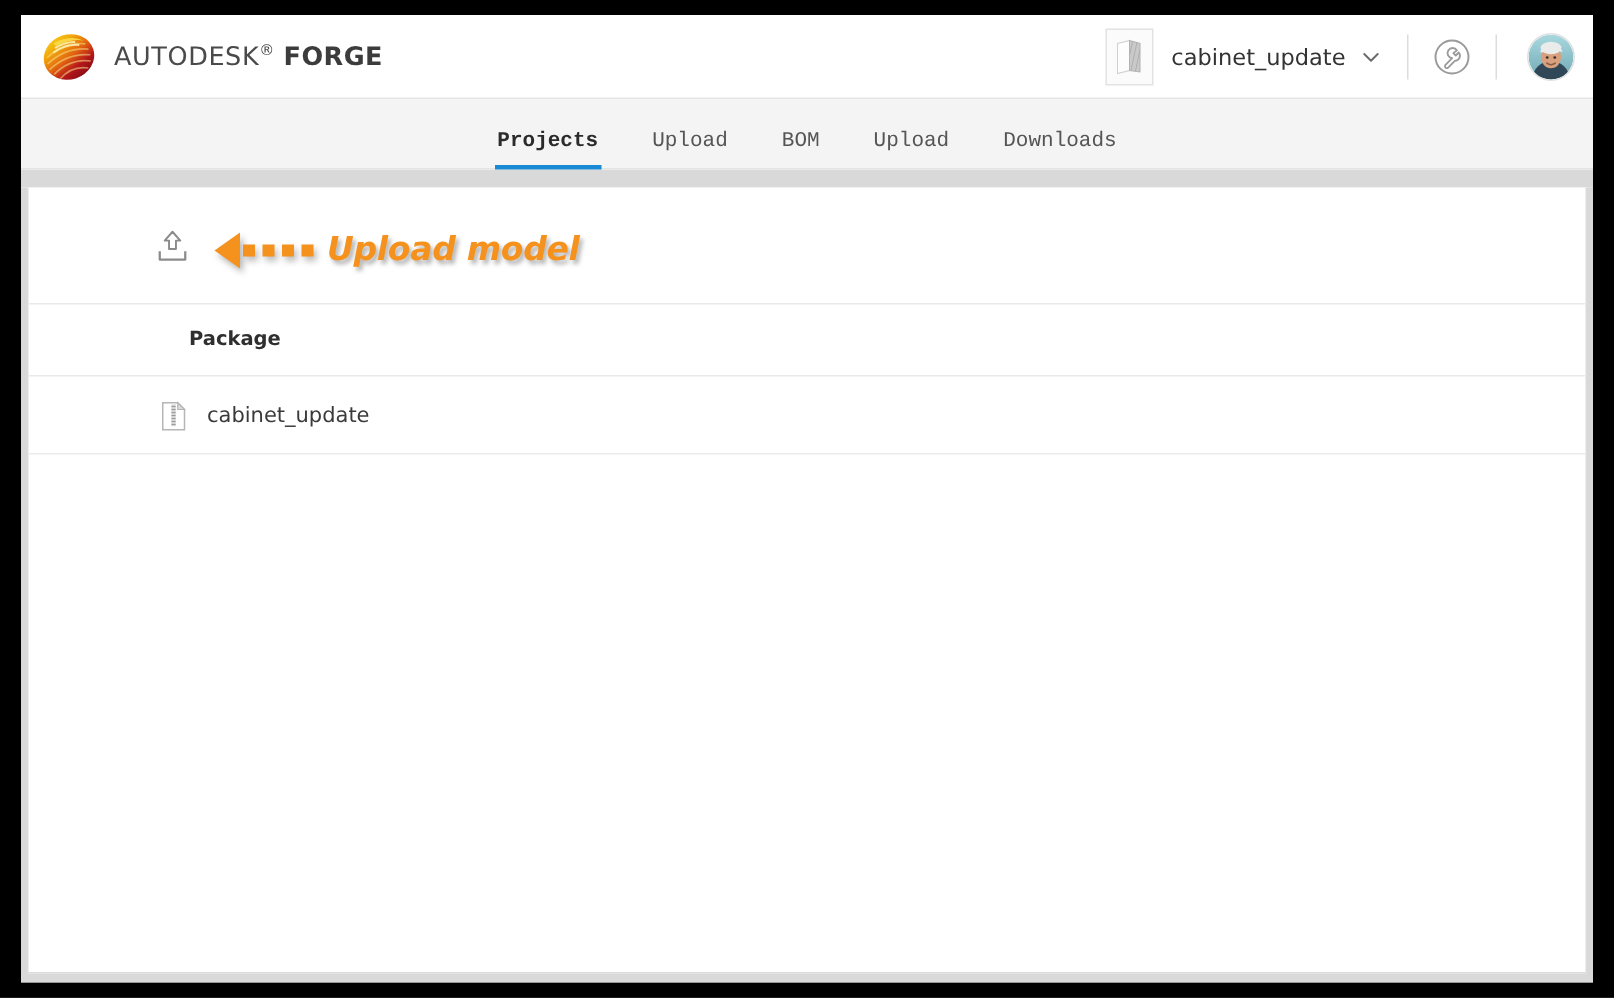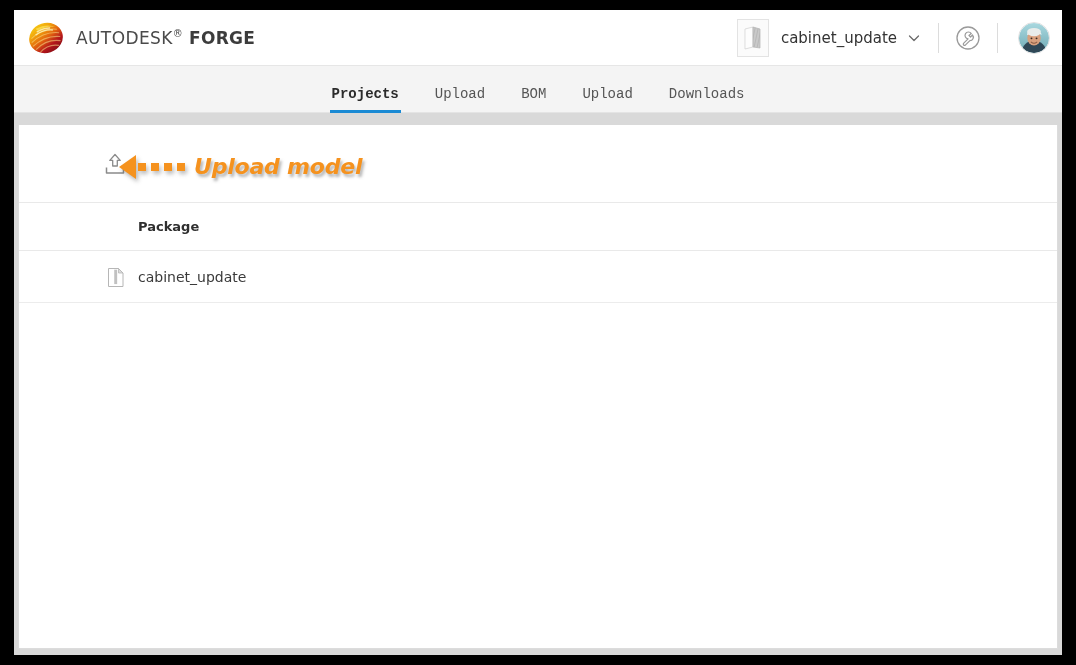--- a/index.html
+++ b/index.html
@@ -210,21 +210,21 @@
     top: 27px;
     width: 26px;
     height: 26px;
     cursor: pointer;
   }
   .upload-btn svg { display: block; }
 
   
   .annot {
     position: absolute;
-    left: 100px;
+    left: 124px;
     top: 29px;
     display: flex;
     align-items: center;
     pointer-events: none;
   }
 
   .arrow-head {
     width: 0; height: 0;
     border-top: 12px solid transparent;
     border-bottom: 12px solid transparent;
@@ -263,21 +263,21 @@
   }
 
   
   .thead-row {
     position: relative;
     height: 48px;
     border-bottom: 1px solid #e9e9e9;
   }
   .th-package {
     position: absolute;
-    left: 119px;
+    left: 107px;
     top: 16px;
     font-size: 13px;
     font-weight: 700;
     color: #2f2f2f;
   }
 
   
   .data-row {
     position: relative;
     height: 52px;

